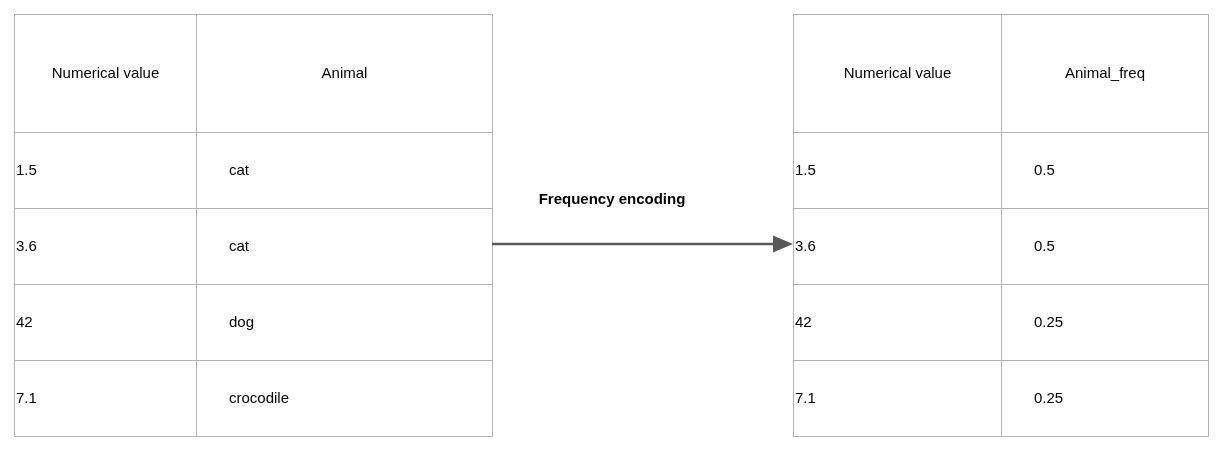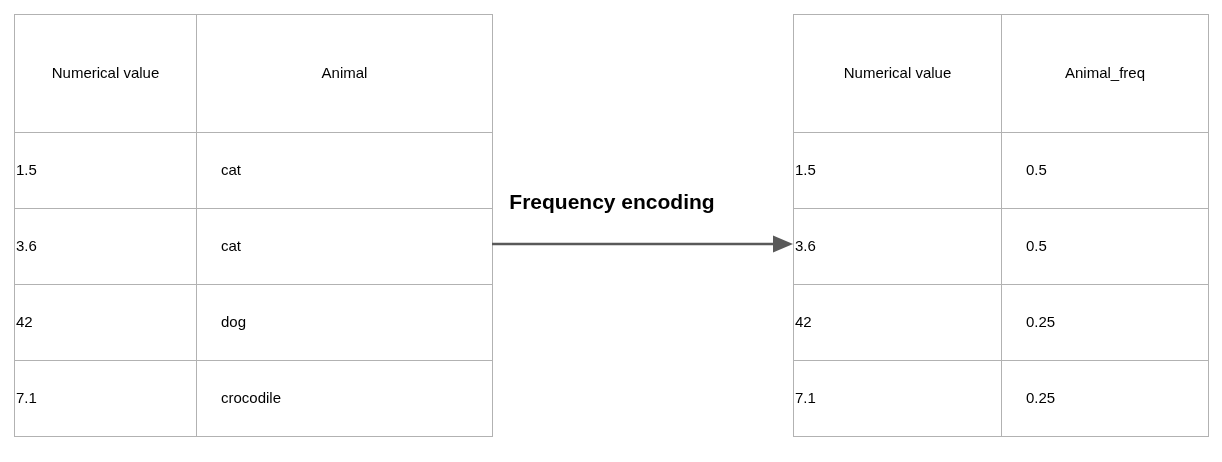--- a/index.html
+++ b/index.html
@@ -42,21 +42,21 @@
     text-align: center;
     vertical-align: middle;
   }
   .data-table td.col-num {
     text-align: left;
     vertical-align: middle;
   }
   .data-table td.col-cat {
     text-align: left;
     vertical-align: middle;
-    padding-left: 24px;
+    padding-left: 32px;
   }
 
   
   #source-table {
     left: 14px;
     top: 14px;
     width: 478px;
   }
   #source-table col.c1 { width: 182px; }
   #source-table col.c2 { width: 296px; }
@@ -81,21 +81,21 @@
     top: 190px;
     width: 302px;
     height: 70px;
   }
   .transform-label {
     position: absolute;
     left: 0;
     top: 0;
     width: 240px;
     text-align: center;
-    font-size: 21px;
+    font-size: 15px;
     font-weight: bold;
     color: #000000;
     white-space: nowrap;
   }
   .transform-arrow {
     position: absolute;
     left: 0;
     top: 42px;
     width: 302px;
     height: 24px;

